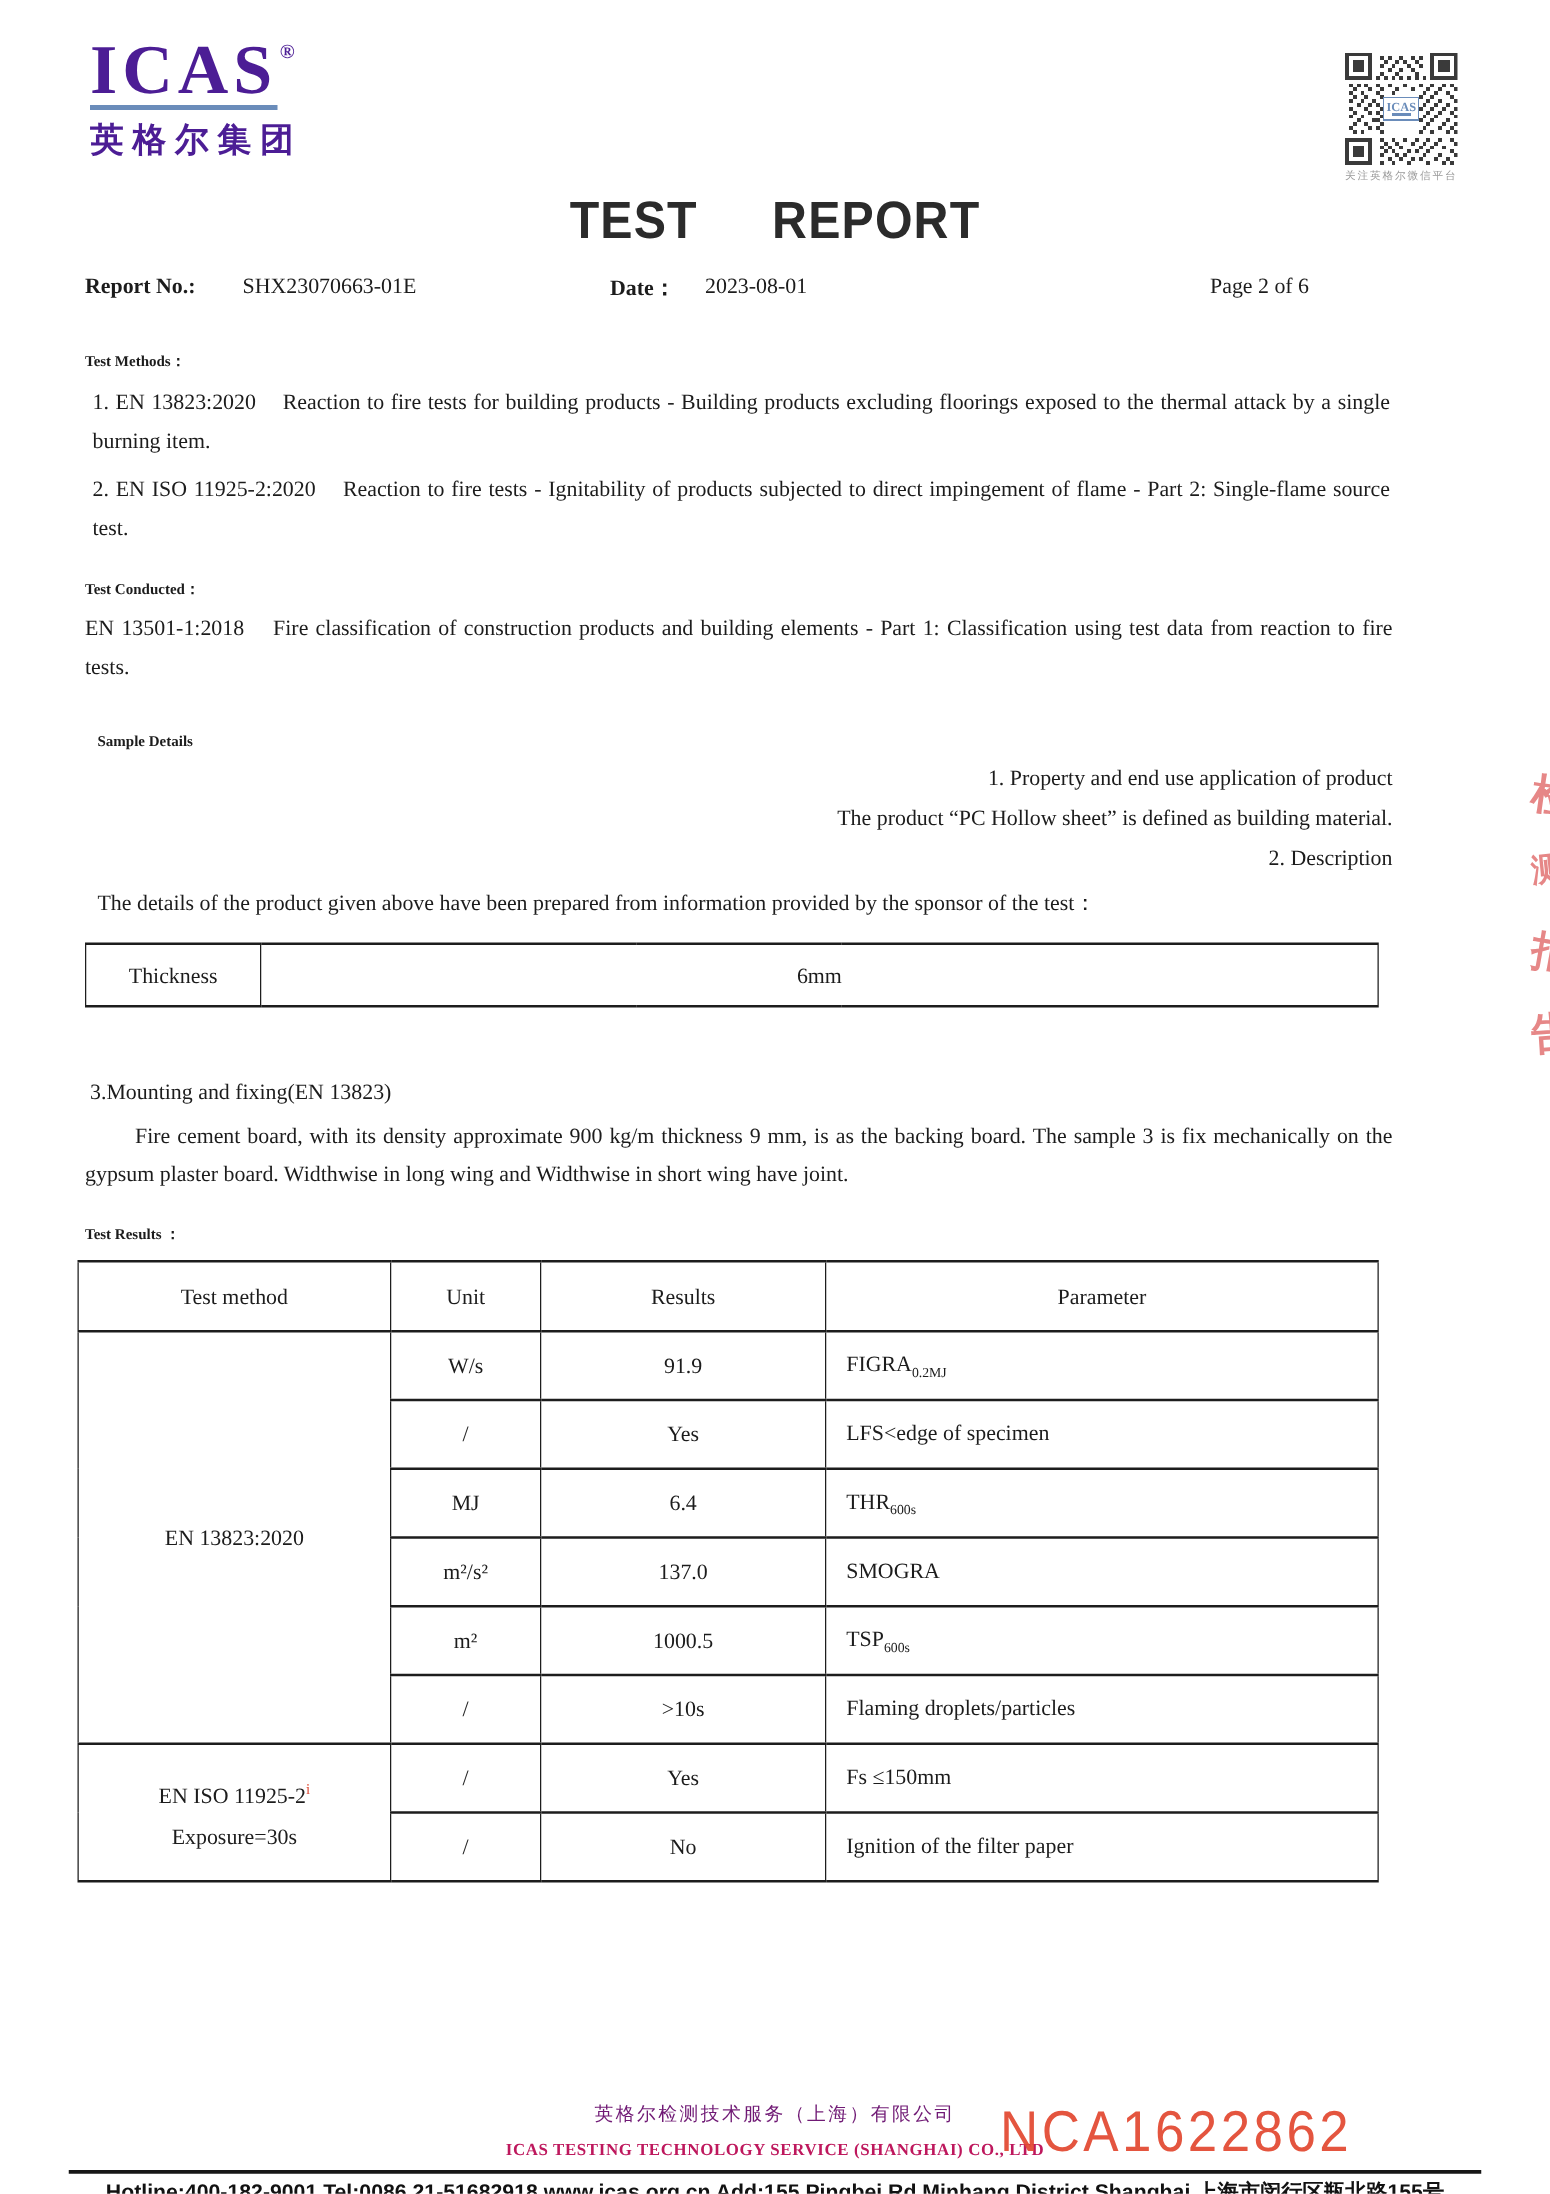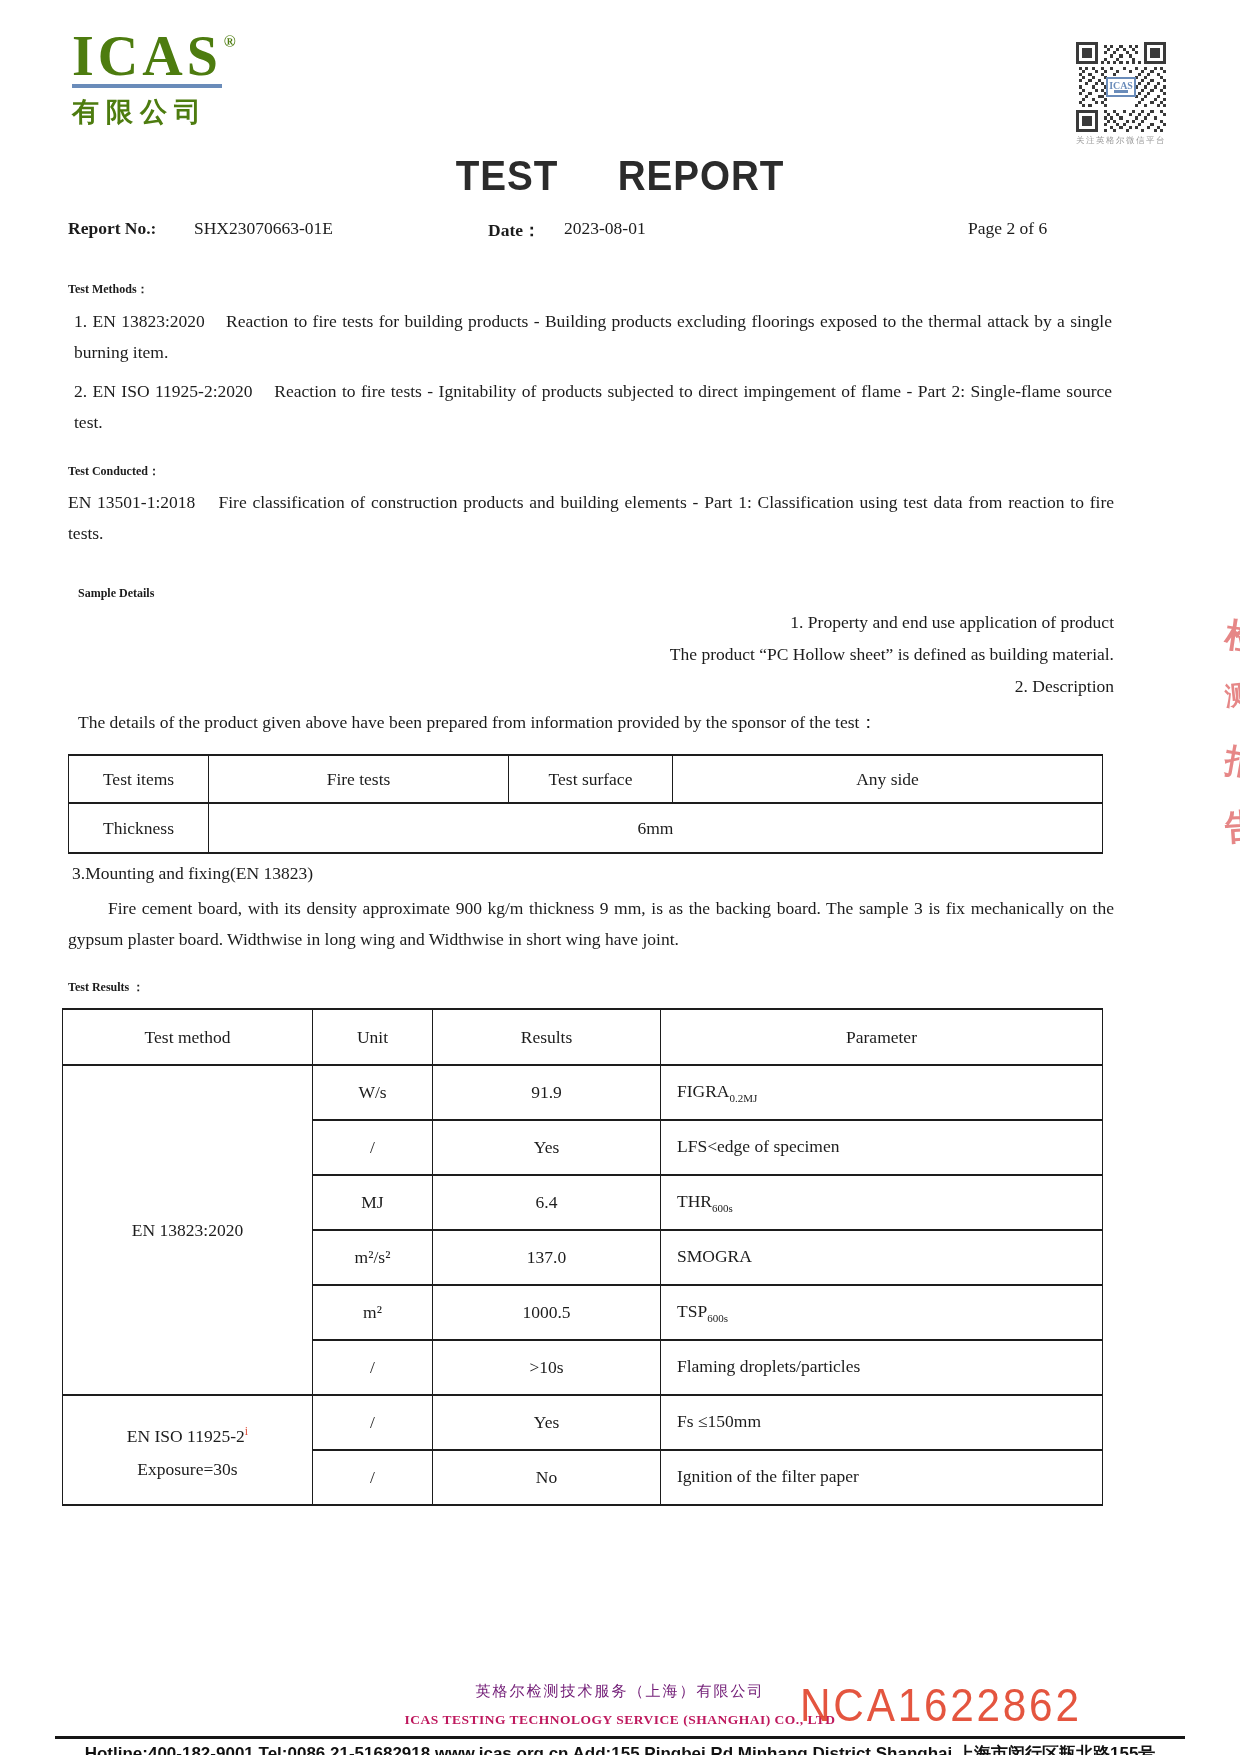--- a/index.html
+++ b/index.html
@@ -1,20 +1,20 @@
 <!DOCTYPE html>
 <html><head>
 <meta charset="utf-8">
 <style>
   html,body{margin:0;padding:0;}
   body{width:1240px;height:1755px;background:#ffffff;position:relative;overflow:hidden;
        font-family:"Liberation Serif","DejaVu Serif",serif;color:#1c1c1c;}
   .abs{position:absolute;}
   
-  .logo{left:72px;top:28px;color:#4d7c0f;}
+  .logo{left:72px;top:28px;color:#4c1d95;}
   .logo-word{font-family:"Liberation Serif",serif;font-weight:bold;font-size:56px;line-height:56px;
              letter-spacing:4px;display:inline-block;border-bottom:4px solid #6a8cba;padding-bottom:0px;}
   .logo-reg{font-size:16px;vertical-align:28px;margin-left:2px;font-weight:bold;}
   .logo-sub{font-size:27px;font-weight:bold;letter-spacing:7px;margin-top:6px;}
   
   .qr{left:1076px;top:42px;width:90px;text-align:center;}
   .qr svg{display:block;}
   .qr-caption{font-size:8.5px;color:#9a9a9a;letter-spacing:1.5px;margin-top:3px;
               font-family:"DejaVu Sans",sans-serif;white-space:nowrap;}
   
@@ -80,21 +80,21 @@
           font-weight:500;opacity:.92;}
   .f-rule{top:1736px;left:55px;width:1130px;height:2.5px;background:#161616;}
   .f-contact{top:1742px;left:0;width:100%;text-align:center;font-family:"Liberation Sans",sans-serif;
              font-weight:bold;font-size:17px;color:#111;white-space:nowrap;}
 </style>
 </head>
 <body>
 
 <div class="abs logo">
   <div><span class="logo-word">ICAS</span><span class="logo-reg">®</span></div>
-  <div class="logo-sub">有限公司</div>
+  <div class="logo-sub">英格尔集团</div>
 </div>
 
 <div class="abs qr">
   <svg width="90" height="90" viewBox="0 0 29 29" style="shape-rendering:crispEdges">
     <rect x="0" y="0" width="29" height="29" fill="#ffffff"></rect>
     <g fill="#3a3a3a">
       <rect x="0" y="0" width="7" height="7"></rect>
         <rect x="22" y="0" width="7" height="7"></rect>
         <rect x="0" y="22" width="7" height="7"></rect>
     </g>
@@ -147,26 +147,20 @@
 
 <div class="abs t1">
   <table>
     <colgroup>
         <col style="width:140px">
         <col style="width:300px">
         <col style="width:164px">
         <col style="width:430px">
       </colgroup>
     <tbody>
-        <tr class="r1">
-      <th>Test items</th>
-      <th>Fire tests</th>
-      <th>Test surface</th>
-      <th>Any side</th>
-    </tr>
     <tr class="r2">
       <td>Thickness</td>
       <td colspan="3">6mm</td>
     </tr>
   </tbody>
     </table>
 </div>
 
 <div class="abs mt">
   <div class="mt-h">3.Mounting and fixing(EN 13823)</div>

